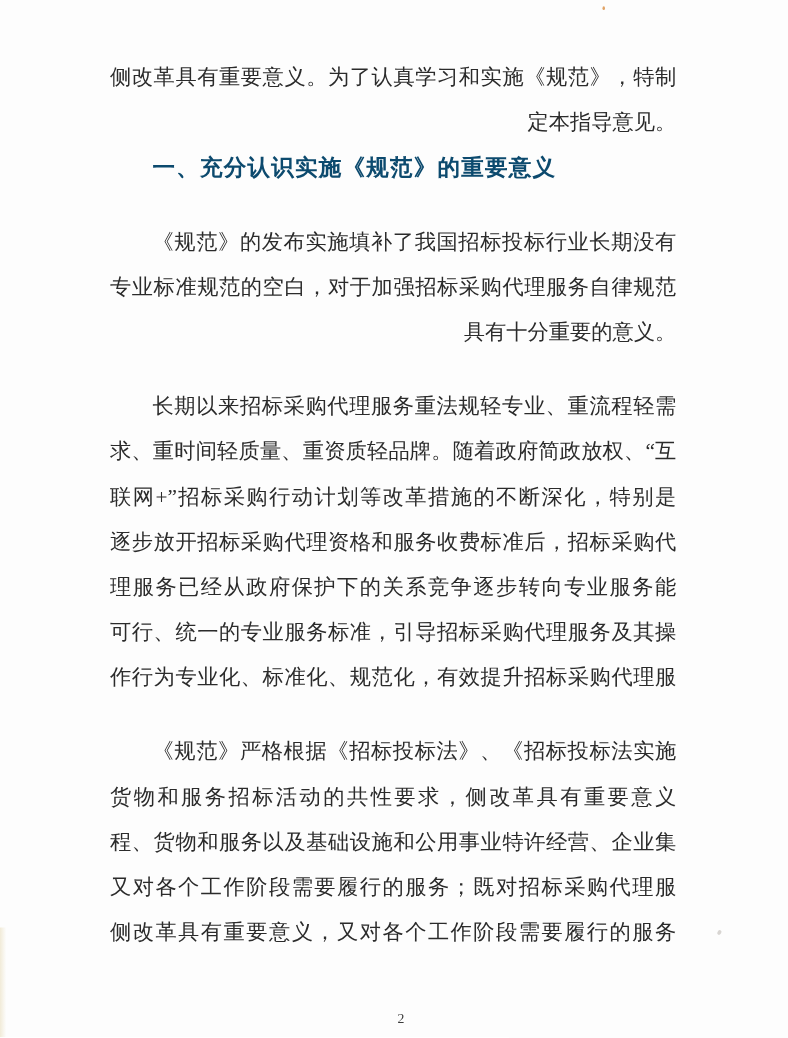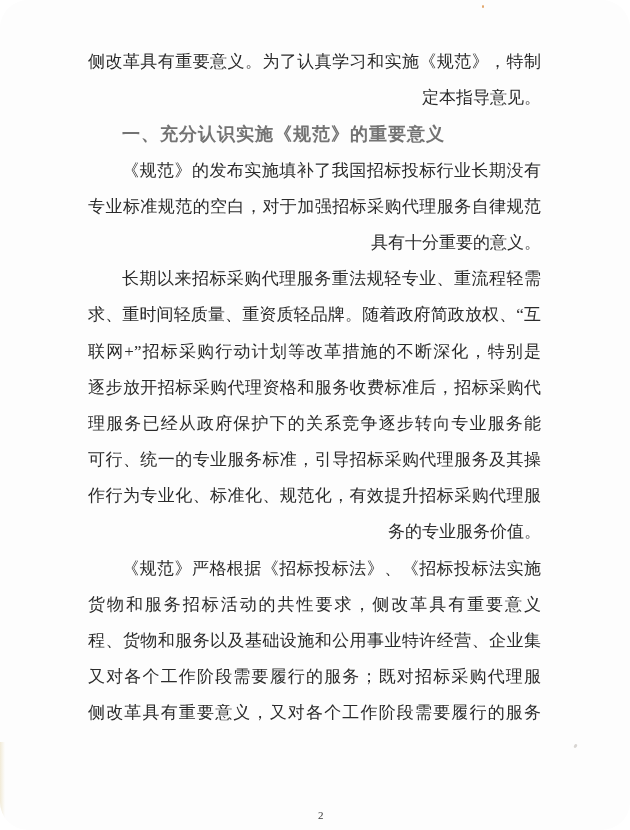--- a/index.html
+++ b/index.html
@@ -7,21 +7,20 @@
     padding: 0;
     background: #ffffff;
   }
   .scan {
     position: relative;
     width: 630px;
     height: 830px;
     background: #fdfdfd;
     overflow: hidden;
     font-family: "Liberation Serif", "DejaVu Serif", serif;
-    border-radius: 28px;
   }
   .content {
     position: absolute;
     left: 88px;
     top: 44px;
     width: 453px;
     color: #2b2b2b;
     font-size: 17px;
   }
   .para { margin: 0; padding: 0; }
@@ -31,27 +30,27 @@
     text-align: right;
     overflow: visible;
   }
   .line.just {
     text-align: justify;
     text-align-last: justify;
   }
   .line.indent {
     padding-left: 34px;
   }
-  .line.indent.just { padding-left: 0; text-indent: 34px; }
+  .line.indent.just { padding-left: 0; text-indent: 34px; margin-top: 23px; }
   .para.heading .line {
     font-family: "Liberation Sans", "DejaVu Sans", sans-serif;
     font-weight: 700;
     font-size: 18px;
     letter-spacing: 1px;
-    color: #737373;
+    color: #0c4a6e;
     text-align: left;
     text-align-last: left;
   }
   .page-number {
     position: absolute;
     left: 318px;
     top: 809px;
     font-size: 11px;
     color: #3a3a3a;
     font-family: "Liberation Serif", "DejaVu Serif", serif;
@@ -105,21 +104,20 @@
         <div class="line">具有十分重要的意义。</div>
       </div>
       <div class="para body">
         <div class="line just indent">长期以来招标采购代理服务重法规轻专业、重流程轻需</div>
         <div class="line just">求、重时间轻质量、重资质轻品牌。随着政府简政放权、“互</div>
         <div class="line just">联网+”招标采购行动计划等改革措施的不断深化，特别是</div>
         <div class="line just">逐步放开招标采购代理资格和服务收费标准后，招标采购代</div>
         <div class="line just">理服务已经从政府保护下的关系竞争逐步转向专业服务能</div>
         <div class="line just">可行、统一的专业服务标准，引导招标采购代理服务及其操</div>
         <div class="line just">作行为专业化、标准化、规范化，有效提升招标采购代理服</div>
-        <div class="line">务的专业服务价值。</div>
       </div>
       <div class="para body">
         <div class="line just indent">《规范》严格根据《招标投标法》、《招标投标法实施</div>
         <div class="line just">货物和服务招标活动的共性要求，侧改革具有重要意义</div>
         <div class="line just">程、货物和服务以及基础设施和公用事业特许经营、企业集</div>
         <div class="line just">又对各个工作阶段需要履行的服务；既对招标采购代理服</div>
         <div class="line just">侧改革具有重要意义，又对各个工作阶段需要履行的服务</div>
       </div>
     </div>
   <div class="page-number">2</div>

